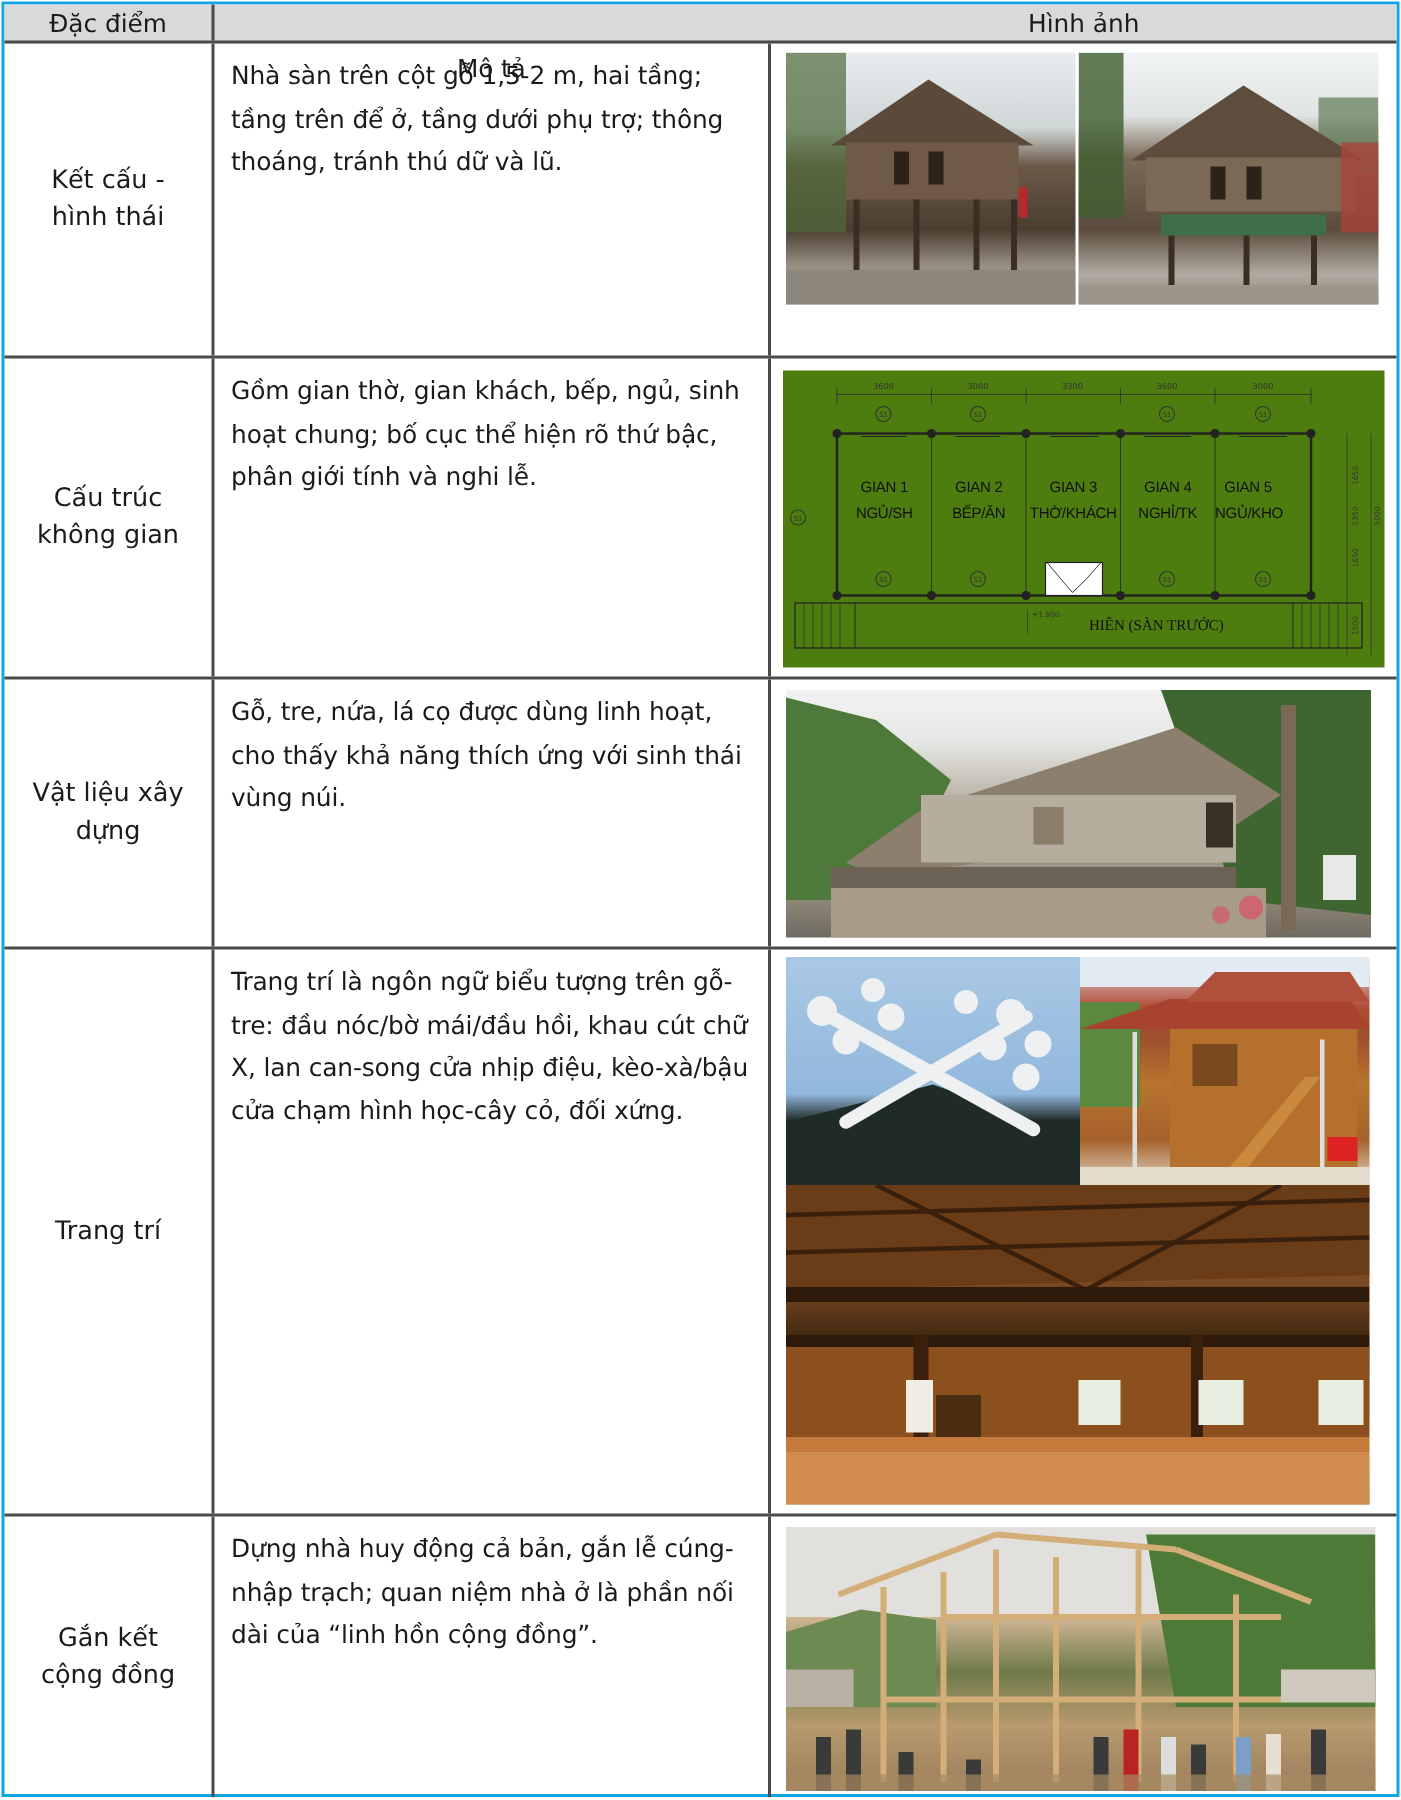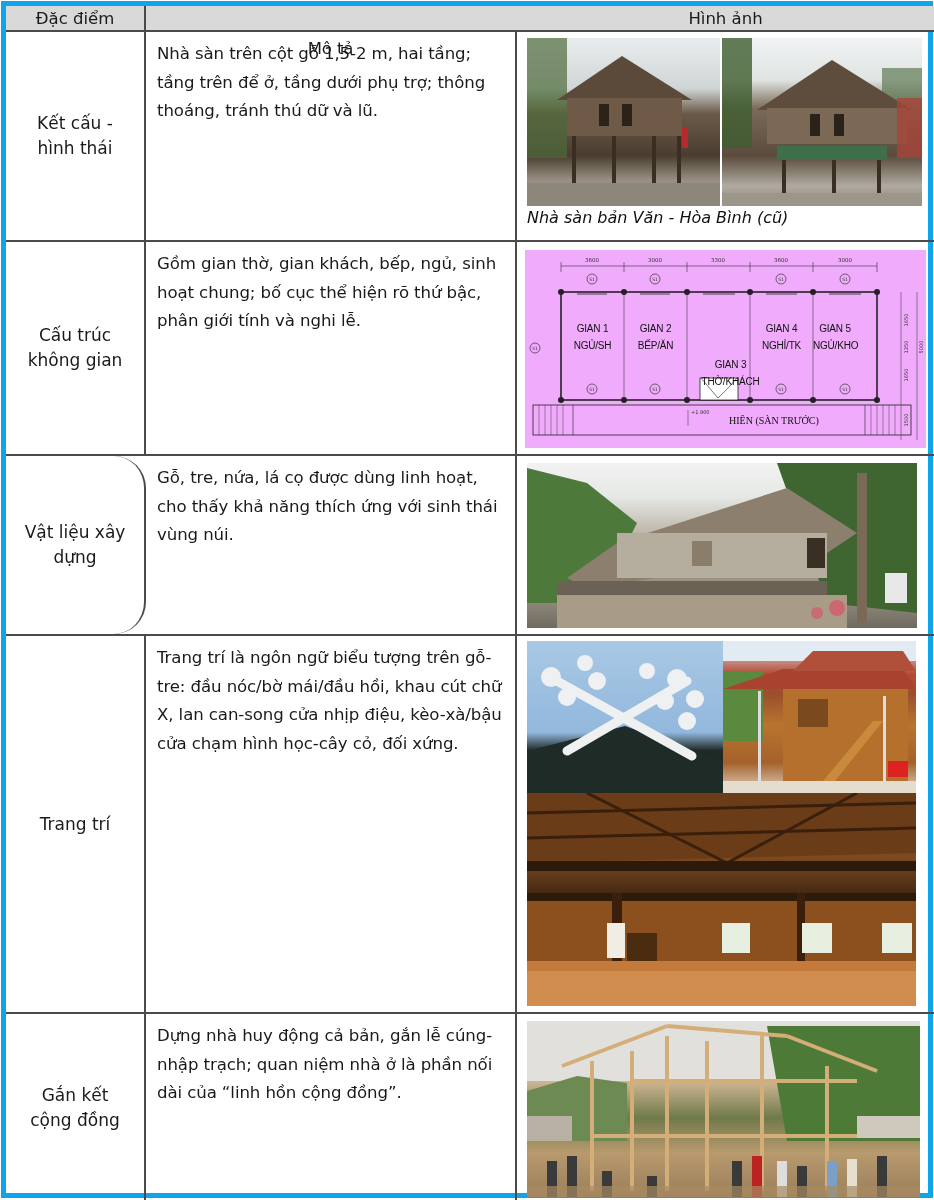--- a/index.html
+++ b/index.html
@@ -2,21 +2,21 @@
 <html><head>
   <meta charset="utf-8">
   <style>
     * { box-sizing: border-box; margin: 0; padding: 0; }
     html, body { width: 934px; height: 1200px; background: #ffffff; overflow: hidden; }
     body { font-family: "DejaVu Sans", sans-serif; color: #1a1a1a; }
 
     .table {
       position: absolute; left: 1px; top: 1px;
       width: 932px; height: 1197px;
-      border: 5px solid #0ea5e9;
+      border: 2px solid #0ea5e9;
     }
     .row { position: absolute; left: 0; width: 928px; border-bottom: 2px solid #4a4a4a; }
     .row:last-child { border-bottom: none; }
     .cell { position: absolute; top: 0; bottom: 0; }
     .c1 { left: 0; width: 140px; border-right: 2px solid #4a4a4a; display: flex; align-items: center; justify-content: center; text-align: center; font-size: 17px; line-height: 25px; padding: 0 6px; }
     .c2 { left: 140px; width: 371px; border-right: 2px solid #4a4a4a; padding: 8px 10px 0 11px; font-size: 16.6px; line-height: 28.5px; letter-spacing: -0.1px; }
     .c3 { left: 511px; width: 417px; }
 
     .header { top: 0; height: 26px; background: #d9d9d9; }
     .header .cell { display: flex; align-items: center; justify-content: center; font-size: 16.5px; padding: 0; }
@@ -33,21 +33,21 @@
     
     .photo-house1 { background: linear-gradient(180deg, #e9ecef 0%, #cfd6d6 30%, #6b5a48 45%, #4a3d30 70%, #9a9185 85%, #7d7568 100%); }
     .photo-house2 { background: linear-gradient(180deg, #f1f3f4 0%, #dfe4e2 25%, #7a6a58 42%, #5a4b3c 70%, #b0aaa0 88%, #8c857a 100%); }
     .photo-material { background: linear-gradient(180deg, #f2f2f2 0%, #e6e9e6 20%, #b8b0a3 45%, #9c9486 70%, #8d8778 85%, #6f6a60 100%); }
     .photo-cross { background: linear-gradient(180deg, #a9c8e4 0%, #92b8dd 60%, #1f2a27 72%, #1a2320 100%); }
     .photo-wood-house { background: linear-gradient(180deg, #e4ecf2 0%, #b24a36 22%, #9b4f2c 35%, #b8742f 55%, #a5612a 80%, #e1d7c6 100%); }
     .photo-interior { background: linear-gradient(180deg, #5a3417 0%, #7d4a22 30%, #3b2410 50%, #8a4d1c 70%, #d49a5c 85%, #b06a2c 100%); }
     .photo-build { background: linear-gradient(180deg, #e8e6e3 0%, #cbb491 35%, #6f7a4a 55%, #b89a6e 75%, #9a7e5a 100%); }
 
     
-    .plan { position: absolute; left: 8px; top: 8px; width: 401px; height: 198px; background: #f0abfc; }
+    .plan { position: absolute; left: 8px; top: 8px; width: 401px; height: 198px; background: #4d7c0f; }
     .plan svg { width: 100%; height: 100%; }
     .room-label { position: absolute; font-family: "Liberation Sans", sans-serif; font-size: 10px; text-align: center; color: #111; line-height: 17px; letter-spacing: -0.2px; }
     .hien-label { position: absolute; font-family: Liberation Serif, serif; font-size: 10px; color: #111; }
   </style>
 </head>
 <body>
 
 <div class="table">
 
   <div class="row header">
@@ -84,21 +84,20 @@
           <rect x="88" y="76" width="10" height="22" fill="#2b221a"></rect>
           <rect x="112" y="76" width="10" height="22" fill="#2b221a"></rect>
           <rect x="55" y="108" width="110" height="14" fill="#3f6e4a"></rect>
           <rect x="60" y="122" width="4" height="36" fill="#3a2e22"></rect>
           <rect x="110" y="122" width="4" height="36" fill="#3a2e22"></rect>
           <rect x="155" y="122" width="4" height="36" fill="#3a2e22"></rect>
           <rect x="175" y="60" width="25" height="60" fill="#a8453a" opacity="0.8"></rect>
           <rect x="0" y="155" width="200" height="13" fill="#9b958a"></rect>
         </svg>
       </div>
-      <div class="caption">Nhà sàn bản Văn - Hòa Bình (cũ)</div>
     </div>
   </div>
 
   <div class="row r2">
     <div class="cell c1" style="padding:4px 14px;">Cấu trúc không gian</div>
     <div class="cell c2">Gồm gian thờ, gian khách, bếp, ngủ, sinh hoạt chung; bố cục thể hiện rõ thứ bậc, phân giới tính và nghi lễ.</div>
     <div class="cell c3">
       <div class="plan">
         <svg viewBox="0 0 401 198" preserveAspectRatio="none">
 
@@ -202,39 +201,39 @@
           <line x1="163" y1="160" x2="163" y2="176" stroke="#333" stroke-width="0.5"></line>
         </svg>
         <div class="room-label" style="left:36px;top:70px;width:63px;">
           <div>GIAN 1</div>
             <div>NGỦ/SH</div>
         </div>
         <div class="room-label" style="left:99px;top:70px;width:63px;">
           <div>GIAN 2</div>
             <div>BẾP/ĂN</div>
         </div>
-        <div class="room-label" style="left:172px;top:70px;width:67px;margin-top:36px;">
+        <div class="room-label" style="left:160px;top:70px;width:67px;">
           <div>GIAN 3</div>
             <div>THỜ/KHÁCH</div>
         </div>
         <div class="room-label" style="left:225px;top:70px;width:63px;">
           <div>GIAN 4</div>
             <div>NGHỈ/TK</div>
         </div>
         <div class="room-label" style="left:288px;top:70px;width:44px;">
           <div>GIAN 5</div>
             <div>NGỦ/KHO</div>
         </div>
         <div class="hien-label" style="left:204px;top:165px;">HIÊN (SÀN TRƯỚC)</div>
       </div>
     </div>
   </div>
 
   <div class="row r3">
-    <div class="cell c1" style="padding:0 4px;border-radius:32px;">Vật liệu xây dựng</div>
+    <div class="cell c1" style="padding:0 4px;">Vật liệu xây dựng</div>
     <div class="cell c2">Gỗ, tre, nứa, lá cọ được dùng linh hoạt, cho thấy khả năng thích ứng với sinh thái vùng núi.</div>
     <div class="cell c3">
       <div class="img photo-material" style="left:10px;top:7px;width:390px;height:165px;">
         <svg width="390" height="165" viewBox="0 0 390 165">
           <polygon points="0,5 60,20 110,60 70,140 0,140" fill="#4d7a3a"></polygon>
           <polygon points="250,0 390,0 390,150 300,140" fill="#3f6630"></polygon>
           <polygon points="40,115 90,80 260,25 330,70 300,90 60,125" fill="#8c7f6e"></polygon>
           <rect x="90" y="70" width="210" height="45" fill="#b5ad9e"></rect>
           <rect x="165" y="78" width="20" height="25" fill="#8a7d6a"></rect>
           <rect x="280" y="75" width="18" height="30" fill="#3a2f25"></rect>

